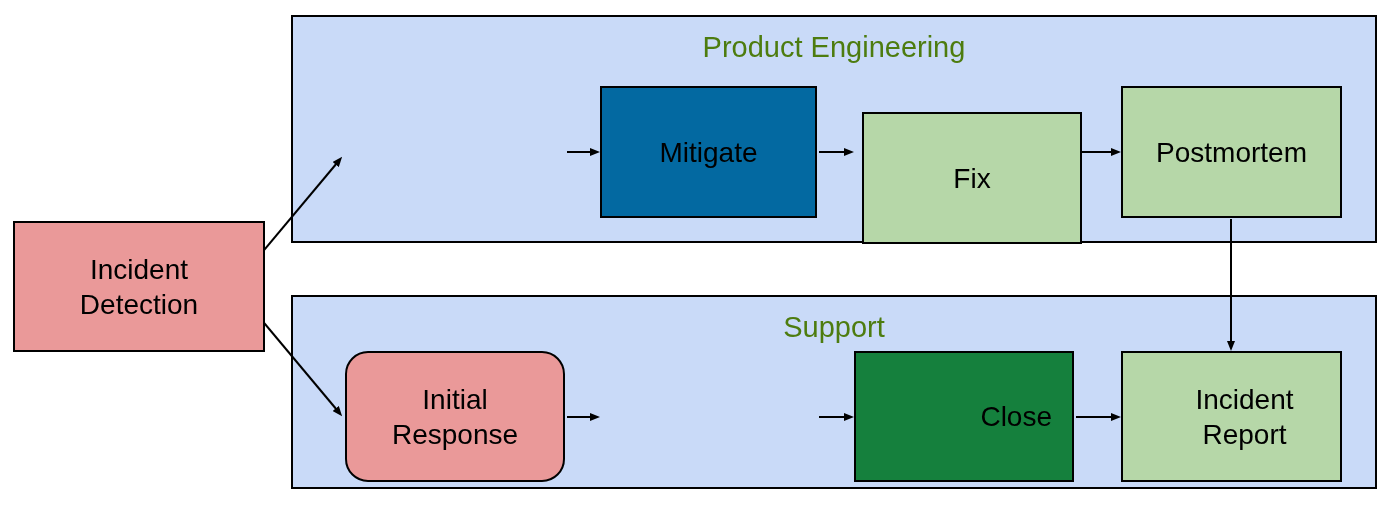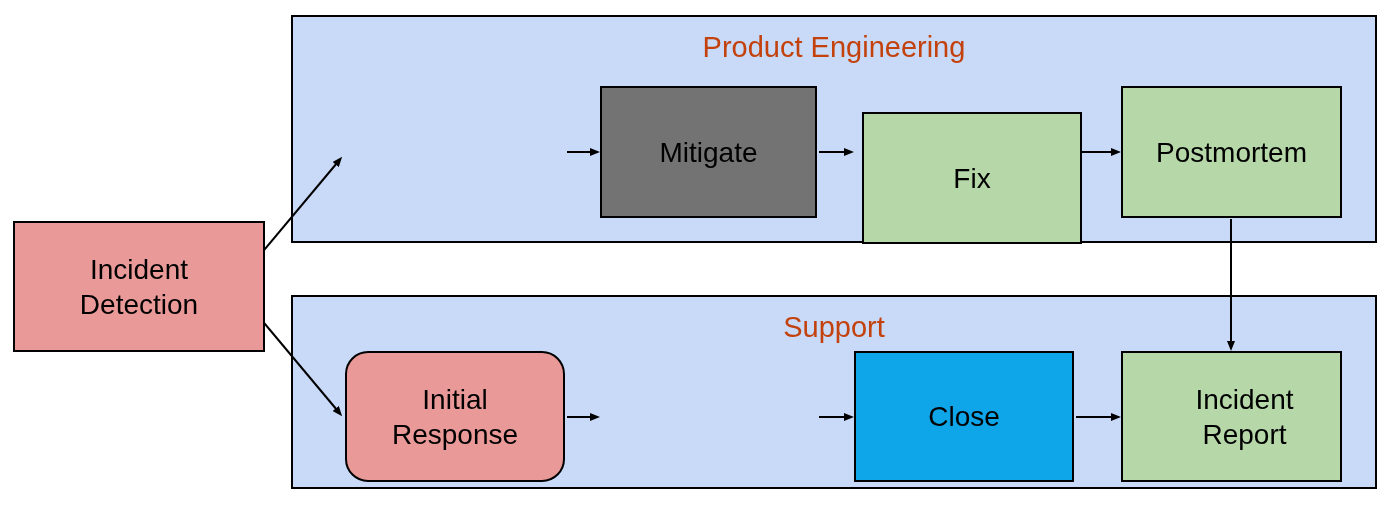--- a/index.html
+++ b/index.html
@@ -19,21 +19,21 @@
     box-sizing: border-box;
   }
   .lane-top    { left: 291px; top: 15px;  width: 1086px; height: 228px; }
   .lane-bottom { left: 291px; top: 276px; width: 1086px; height: 194px; margin-top: 19px; }
   .lane-title {
     position: absolute;
     left: 0; right: 0; top: 13px;
     text-align: center;
     font-size: 29px;
     line-height: 1.2;
-    color: #c2410c;
+    color: #4d7c0f;
   }
   .node {
     position: absolute;
     border: 2px solid #000000;
     box-sizing: border-box;
     display: flex;
     align-items: center;
     justify-content: center;
     text-align: center;
     font-size: 28px;
@@ -85,38 +85,38 @@
     <line x1="567" y1="417" x2="592" y2="417" marker-end="url(#arrow)"></line>
     <line x1="819" y1="417" x2="846" y2="417" marker-end="url(#arrow)"></line>
     <line x1="1076" y1="417" x2="1113" y2="417" marker-end="url(#arrow)"></line>
   </svg>
 
   <div class="node n-incident-detection" style="background-color: rgb(234, 153, 153);">
     <span>Incident Detection</span>
   </div>
 
 
-  <div class="node n-mitigate" style="background-color: #737373;">
+  <div class="node n-mitigate" style="background-color: #0369a1;">
     <span>Mitigate</span>
   </div>
 
   <div class="node n-fix" style="background-color: rgb(182, 215, 168);">
     <span>Fix</span>
   </div>
 
   <div class="node n-postmortem" style="background-color: rgb(182, 215, 168);">
     <span>Postmortem</span>
   </div>
 
   <div class="node n-initial-response" style="background-color: rgb(234, 153, 153);">
     <span>Initial Response</span>
   </div>
 
 
-  <div class="node n-close" style="background-color: #0ea5e9;">
+  <div class="node n-close" style="background-color: #15803d; justify-content: flex-end;">
     <span>Close</span>
   </div>
 
   <div class="node n-incident-report" style="background-color: rgb(182, 215, 168); padding-left: 46px;">
     <span>Incident Report</span>
   </div>
 
 </div>
 
 </body></html>

